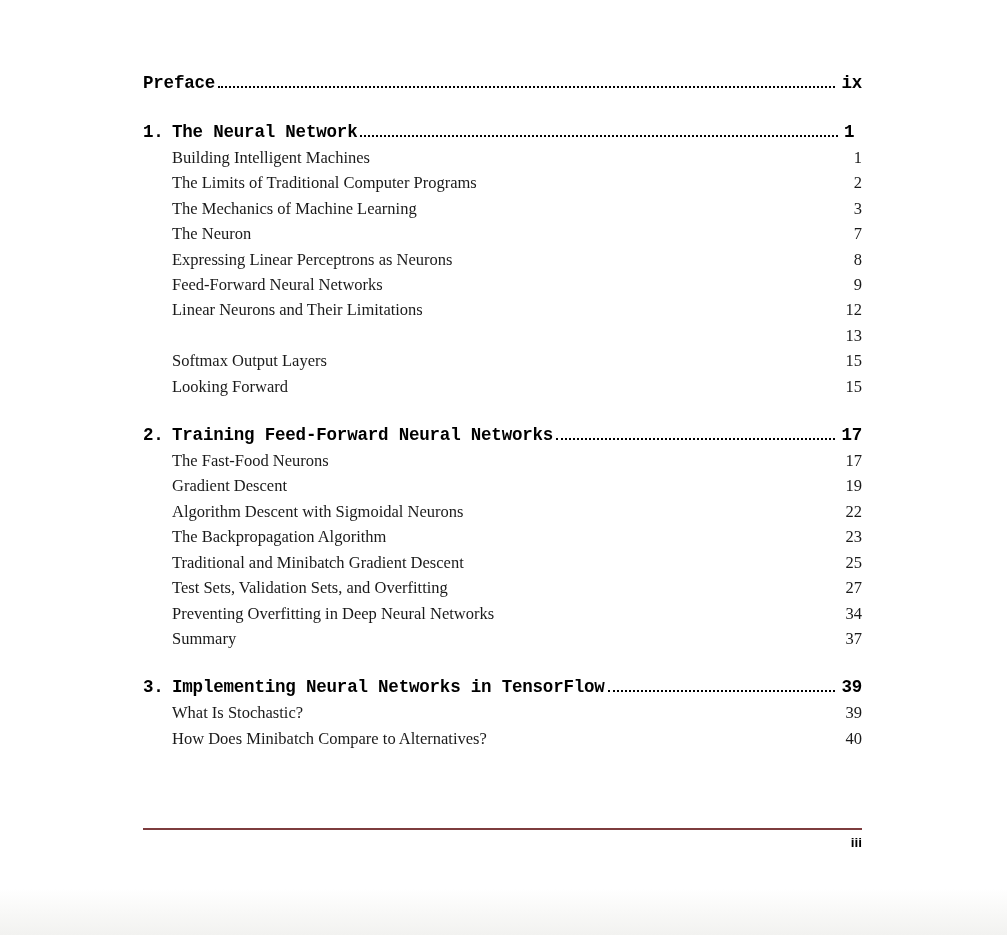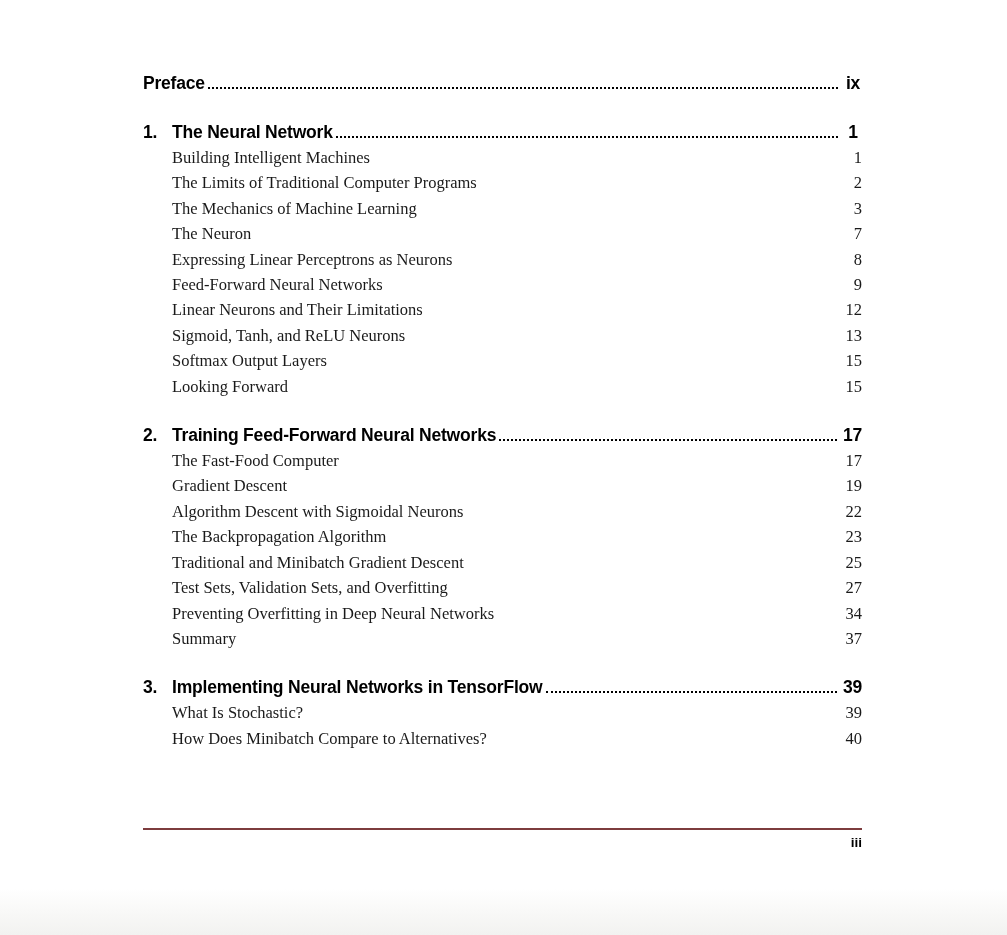--- a/index.html
+++ b/index.html
@@ -20,36 +20,36 @@
     position: absolute;
     left: 143px;
     right: 145px;
     top: 70px;
   }
   .row { display: flex; align-items: baseline; }
 
   
   .lead {
     line-height: 26px;
-    font-family: Liberation Sans, sans-serif;
+    font-family: Liberation Mono, monospace;
     font-weight: 700;
     font-size: 17.5px;
     color: #000;
     letter-spacing: -0.2px;
   }
   .heading { margin-top: 23px; }
   .h-num { width: 29px; flex: 0 0 29px; }
   .h-title { white-space: nowrap; }
   .dots {
     flex: 1;
     margin: 0 6px 0 3px;
     border-bottom: 2px dotted #000;
     min-width: 20px;
   }
-  .h-page { text-align: center; min-width: 18px; }
+  .h-page { text-align: left; min-width: 18px; }
 
   
   .entry {
     line-height: 25.4px;
     font-size: 16.5px;
     padding-left: 29px;
   }
   .e-title { white-space: nowrap; }
   .spacer { flex: 1; }
   .e-page { text-align: right; min-width: 18px; }
@@ -117,42 +117,41 @@
         <span class="e-title">Feed-Forward Neural Networks</span>
         <span class="spacer"></span>
         <span class="e-page">9</span>
       </div>
       <div class="row entry">
         <span class="e-title">Linear Neurons and Their Limitations</span>
         <span class="spacer"></span>
         <span class="e-page">12</span>
       </div>
       <div class="row entry">
-        <span class="e-title">Sigmoid, Tanh, and ReLU Neurons</span>
         <span class="spacer"></span>
         <span class="e-page">13</span>
       </div>
       <div class="row entry">
         <span class="e-title">Softmax Output Layers</span>
         <span class="spacer"></span>
         <span class="e-page">15</span>
       </div>
       <div class="row entry">
         <span class="e-title">Looking Forward</span>
         <span class="spacer"></span>
         <span class="e-page">15</span>
       </div>
       <div class="row lead heading">
         <span class="h-num">2.</span>
         <span class="h-title">Training Feed-Forward Neural Networks</span>
         <span class="dots"></span>
         <span class="h-page">17</span>
       </div>
       <div class="row entry">
-        <span class="e-title">The Fast-Food Computer</span>
+        <span class="e-title">The Fast-Food Neurons</span>
         <span class="spacer"></span>
         <span class="e-page">17</span>
       </div>
       <div class="row entry">
         <span class="e-title">Gradient Descent</span>
         <span class="spacer"></span>
         <span class="e-page">19</span>
       </div>
       <div class="row entry">
         <span class="e-title">Algorithm Descent with Sigmoidal Neurons</span>

